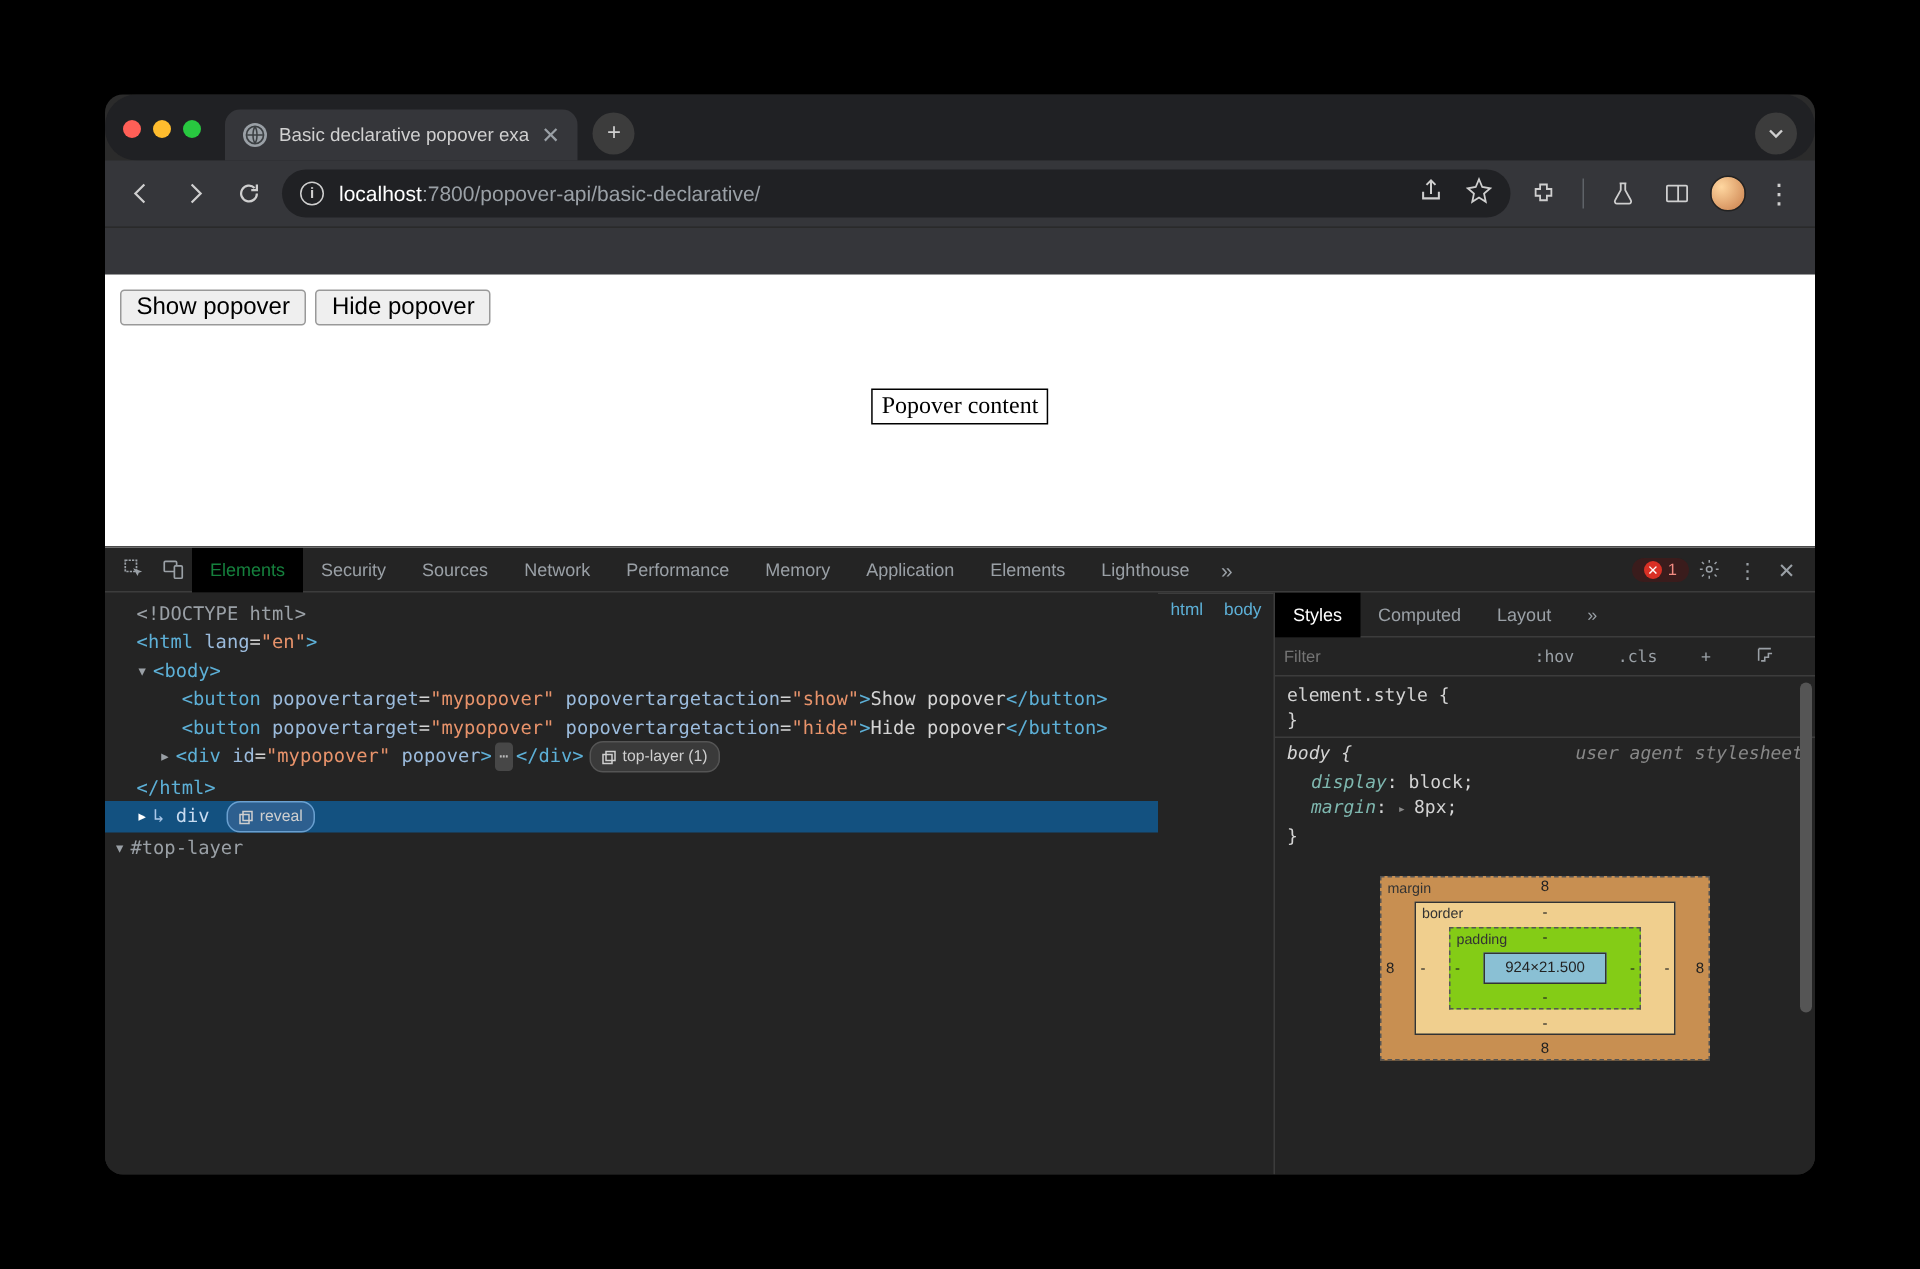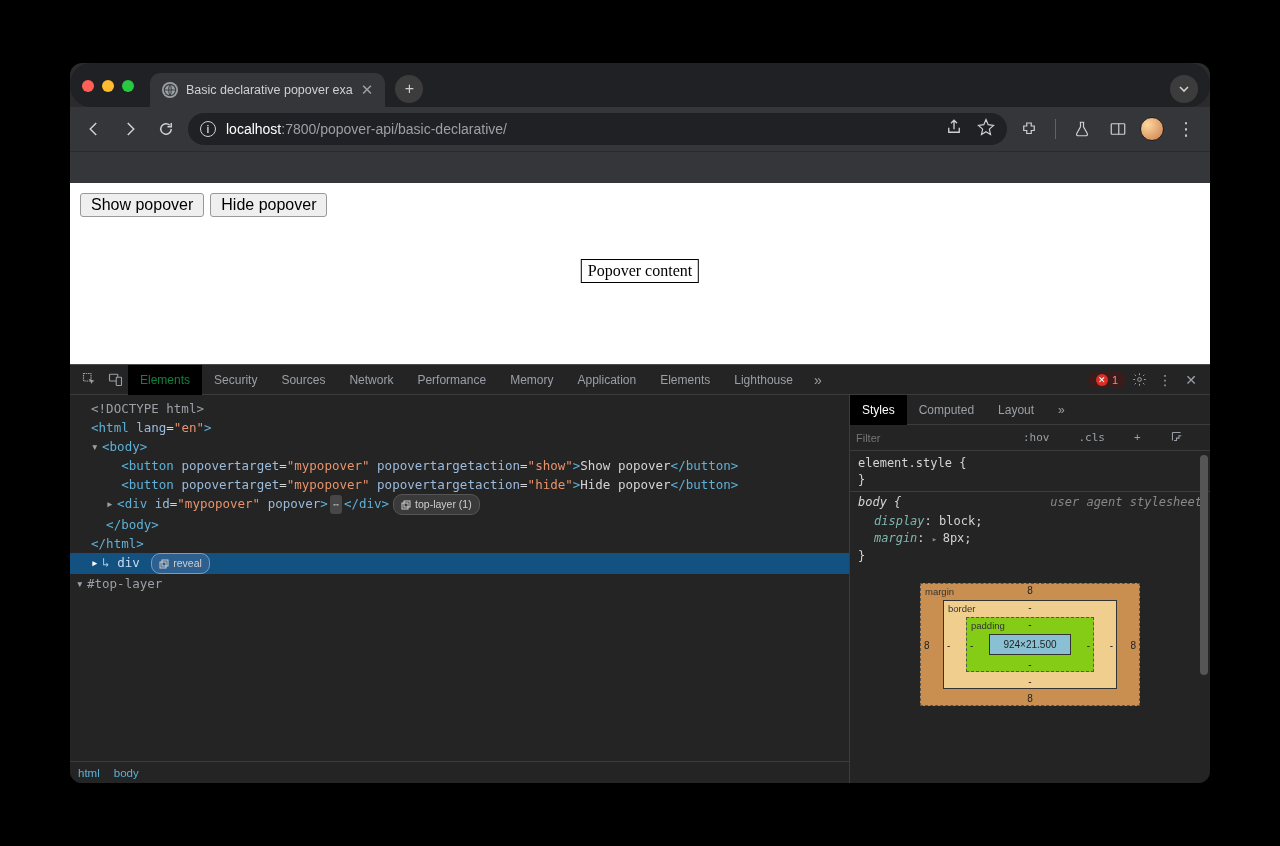--- a/index.html
+++ b/index.html
@@ -111,21 +111,21 @@
 .dt-tabs .dtab{padding:0 12px;height:30px;display:flex;align-items:center;color:#9aa0a6;cursor:pointer;}
 .dt-tabs .dtab.active{background:#000;color:#15803d;}
 .dt-tabs .spacer{flex:1}
 .dt-tabs .iconbtn{color:#9aa0a6;font-size:14px;width:26px;height:26px}
 .err-badge{display:flex;align-items:center;gap:4px;background:#3a1c1c;border-radius:10px;padding:2px 8px;color:#f28b82;font-size:11px}
 .err-badge .circ{width:12px;height:12px;border-radius:50%;background:#d93025;color:#fff;display:flex;align-items:center;justify-content:center;font-size:9px}
 
 .dt-body{flex:1;display:flex;overflow:hidden}
 
 
-.elpanel{flex:1;display:flex;flex-direction:column;border-right:1px solid #3c3c3c;min-width:0}
+.elpanel{flex:1;display:flex;flex-direction:row;border-right:1px solid #3c3c3c;min-width:0}
 .domtree{flex:1;overflow:auto;padding:4px 0;line-height:19px;}
 .domtree .row{white-space:pre;padding:0 6px}
 .domtree .tag{color:#5db0d7}
 .domtree .attr{color:#9bbbdc}
 .domtree .val{color:#e8936b}
 .domtree .txt{color:#d4d4d4}
 .domtree .gray{color:#9aa0a6}
 .domtree .badge{display:inline-flex;align-items:center;gap:4px;background:#3a3a3a;border:1px solid #555;border-radius:9px;padding:0 7px;font-size:10.5px;color:#cfcfcf;margin-left:4px;vertical-align:middle;font-family:-apple-system,sans-serif}
 .domtree .ellip{display:inline-block;background:#474747;color:#bbb;border-radius:3px;padding:0 3px;font-size:10px;margin:0 2px;vertical-align:middle}
 .domtree .sel{background:#135180;color:#fff}
@@ -301,21 +301,20 @@
         <div class="domtree">
 <div class="row">  <span class="gray">&lt;!DOCTYPE html&gt;</span></div>
 <div class="row">  <span class="tag">&lt;html </span><span class="attr">lang</span>=<span class="val">"en"</span><span class="tag">&gt;</span></div>
 <div class="row">  <span class="arrow">▾</span><span class="tag">&lt;body&gt;</span></div>
 <div class="row">      <span class="tag">&lt;button </span><span class="attr">popovertarget</span>=<span class="val">"mypopover"</span> <span class="attr">popovertargetaction</span>=<span class="val">"show"</span><span class="tag">&gt;</span><span class="txt">Show popover</span><span class="tag">&lt;/button&gt;</span></div>
 <div class="row">      <span class="tag">&lt;button </span><span class="attr">popovertarget</span>=<span class="val">"mypopover"</span> <span class="attr">popovertargetaction</span>=<span class="val">"hide"</span><span class="tag">&gt;</span><span class="txt">Hide popover</span><span class="tag">&lt;/button&gt;</span></div>
 <div class="row">    <span class="arrow">▸</span><span class="tag">&lt;div </span><span class="attr">id</span>=<span class="val">"mypopover"</span> <span class="attr">popover</span><span class="tag">&gt;</span><span class="ellip">⋯</span><span class="tag">&lt;/div&gt;</span><span class="badge"><svg width="10" height="10" viewBox="0 0 10 10">
                   <rect x="1" y="3" width="6" height="6" fill="none" stroke="#cfcfcf"></rect>
                   <rect x="3" y="1" width="6" height="6" fill="none" stroke="#cfcfcf"></rect>
                 </svg><span>top-layer (1)</span></span></div>
-<div class="row">    <span class="tag">&lt;/body&gt;</span></div>
 <div class="row">  <span class="tag">&lt;/html&gt;</span></div>
 <div class="row sel">  <span class="arrow" style="color:#fff">▸</span><span style="color:#a9c7e8">↳ </span><span style="color:#c8dbef">div</span> <span class="badge" style="background:#2d5f8f;border-color:#6aa0d0"><svg width="10" height="10" viewBox="0 0 10 10">
                   <rect x="1" y="3" width="6" height="6" fill="none" stroke="#cfcfcf"></rect>
                   <rect x="3" y="1" width="6" height="6" fill="none" stroke="#cfcfcf"></rect>
                 </svg><span>reveal</span></span></div>
 <div class="row"><span class="arrow">▾</span><span class="gray">#top-layer</span></div>
         </div>
         <div class="crumbs">
           <span>html</span>
           <span>body</span>

